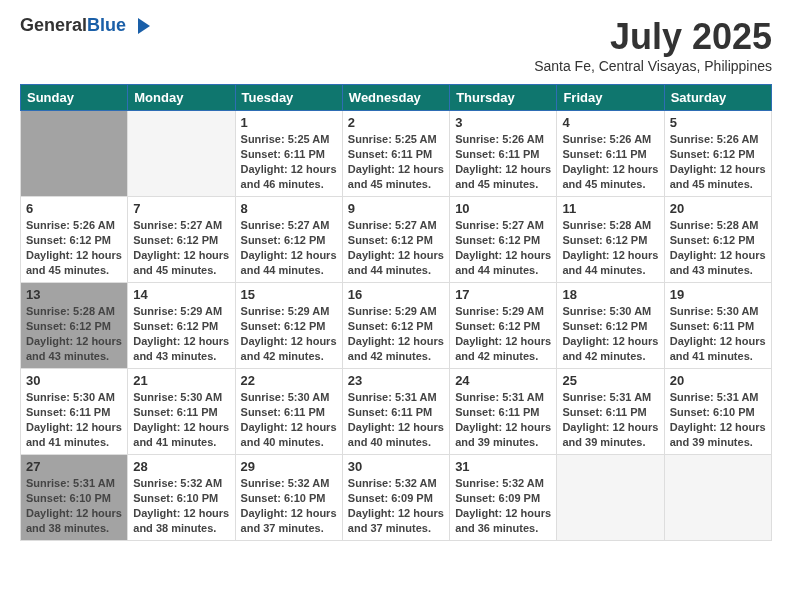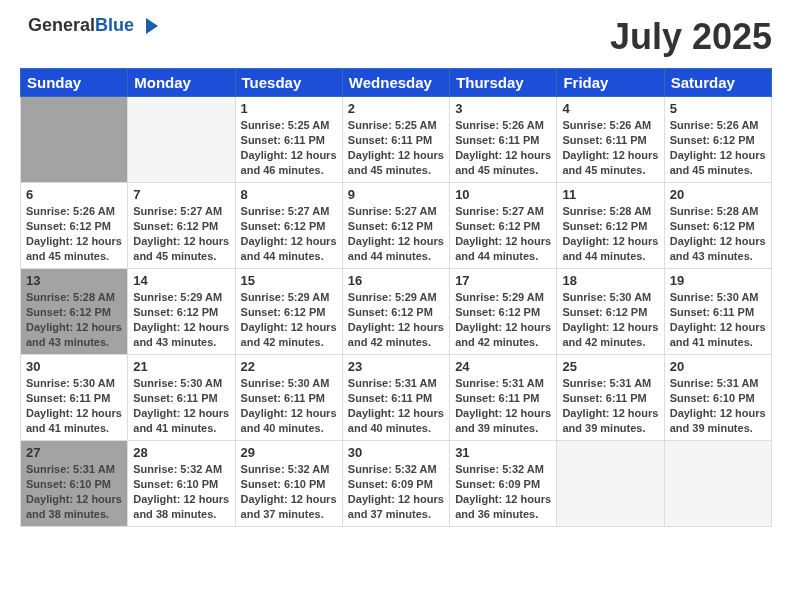--- a/index.html
+++ b/index.html
@@ -15,21 +15,20 @@
       height: 612px;
       padding: 16px 20px;
       display: flex;
       flex-direction: column;
     }
     .header {
       display: flex;
       justify-content: space-between;
       align-items: flex-start;
       margin-bottom: 10px;
-      margin-left: 8px;
     }
     .logo {
       display: flex;
       align-items: center;
       gap: 4px;
     }
     .logo-text {
       font-size: 18px;
       font-weight: bold;
       line-height: 1.1;
@@ -47,25 +46,25 @@
     .location {
       font-size: 14px;
       color: #333;
     }
     table {
       width: 100%;
       border-collapse: collapse;
       table-layout: fixed;
     }
     .day-header {
-      background-color: #1d4ed8;
+      background-color: #0f766e;
       color: white;
       text-align: left;
       padding: 5px 6px;
-      font-size: 15px;
+      font-size: 13px;
       font-weight: bold;
       border: 1px solid #2e6db4;
       margin-top: 47px;
     }
     .day-cell {
       vertical-align: top;
       padding: 4px 5px;
       border: 1px solid #ddd;
       font-size: 9.5px;
       color: #333;
@@ -103,20 +102,21 @@
         <span class="logo-text">
           <span class="logo-general">General</span><span class="logo-blue">Blue</span>
         </span>
       </div>
       <svg width="20" height="20" viewBox="0 0 20 20">
         <polygon points="8,2 20,10 8,18" fill="#1a5fa8"></polygon>
       </svg>
     </div>
     <div class="title-section">
       <div class="month-year">July 2025</div>
+      <div class="location">Santa Fe, Central Visayas, Philippines</div>
     </div>
   </div>
 
   <table>
     <thead>
       <tr>
       <th class="day-header">Sunday</th>
           <th class="day-header">Monday</th>
           <th class="day-header">Tuesday</th>
           <th class="day-header">Wednesday</th>

